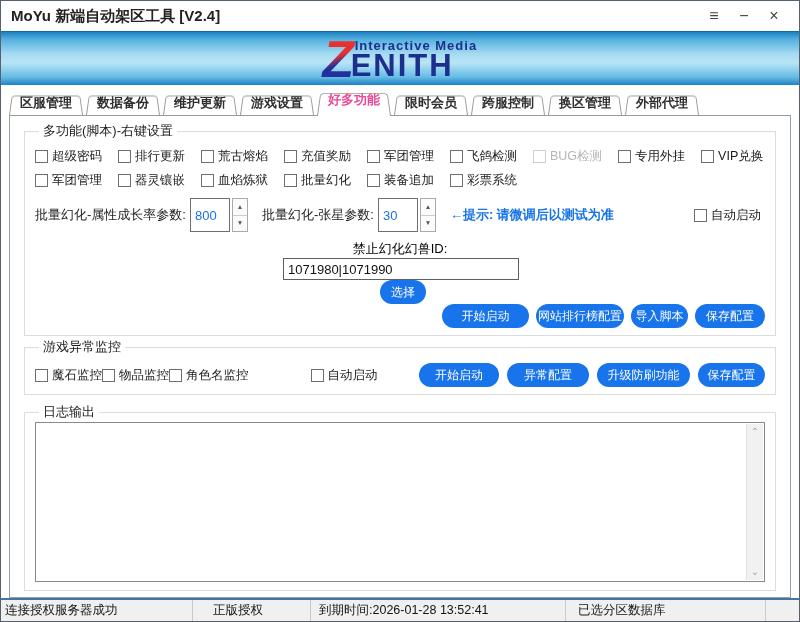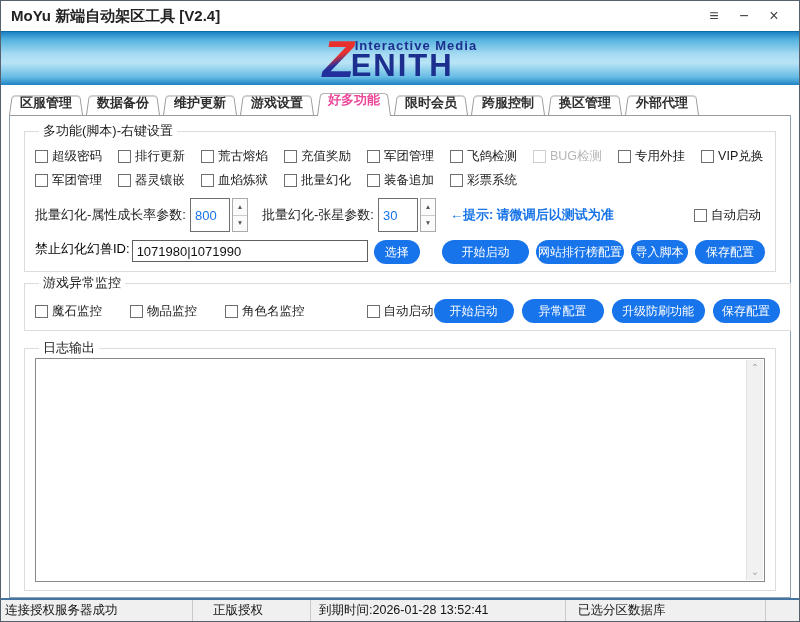--- a/index.html
+++ b/index.html
@@ -65,32 +65,32 @@
   .spin { display: inline-flex; align-items: stretch; margin-left: 4px; }
   .spin input { width: 40px; height: 34px; border: 1px solid #6e6e6e; font-size: 13px;
                 color: #1673e8; padding: 0 4px; font-family: inherit; outline:none; }
   .spin-btns { width: 16px; margin-left: 2px; border: 1px solid #aaa; display: flex; flex-direction: column; background:#fbfbfb; }
   .spin-btns span { flex: 1; display: flex; align-items: center; justify-content: center;
                     font-size: 6.5px; color: #555; line-height: 1; cursor: default; }
   .spin-btns span:first-child { border-bottom: 1px solid #ccc; }
   .hint { color: #1673e8; font-weight: bold; margin-left: 14px; font-size: 13px; }
   .auto-right { margin-left: auto; margin-right: 4px; }
 
-  .id-row { display: flex; margin-top: 8px; font-size: 13px; white-space: nowrap; }
+  .id-row { display: flex; align-items: center; margin-top: 8px; font-size: 13px; white-space: nowrap; flex-direction: column; }
   .id-row input[type=text] { width: 236px; height: 22px; border: 1px solid #5f5f5f; font-size: 13px;
                 padding: 0 4px; margin-left: 2px; font-family: inherit; color:#111; outline:none; }
 
   .btn { height: 24px; border: none; background: #1874eb; color: #fff; font-size: 12px;
          display: inline-flex; align-items: center; justify-content: center;
          font-family: inherit; border-radius: 12px; cursor: default; white-space: nowrap; }
   .btn.select { width: 46px; margin-left: 6px; }
   .btn-cluster { margin-left: auto; display: flex; gap: 7px; }
 
   .monitor-row { display: flex; align-items: center; margin-top: 6px; white-space: nowrap; }
-  .monitor-row .cbs { display: flex; gap: 28px; }
+  .monitor-row .cbs { display: flex; }
   .monitor-auto { margin-left: 62px; }
   .monitor-row .btn-cluster { gap: 8px; }
 
   .log-group { flex: 1; margin-top: 8px; display: flex; flex-direction: column; padding-bottom: 8px; }
   .log-area { flex: 1; border: 1px solid #8a8a8a; background: #fff; position: relative; }
   .log-text { position:absolute; inset:1px 18px 1px 1px; font-size:12px; color:#222; padding:2px 4px;
               overflow:hidden; white-space:pre-wrap; }
   .scrollbar { position: absolute; top: 1px; right: 1px; bottom: 1px; width: 17px;
                background: #f1f1f1; border-left: 1px solid #e2e2e2;
                display: flex; flex-direction: column; justify-content: space-between; align-items: center; }

